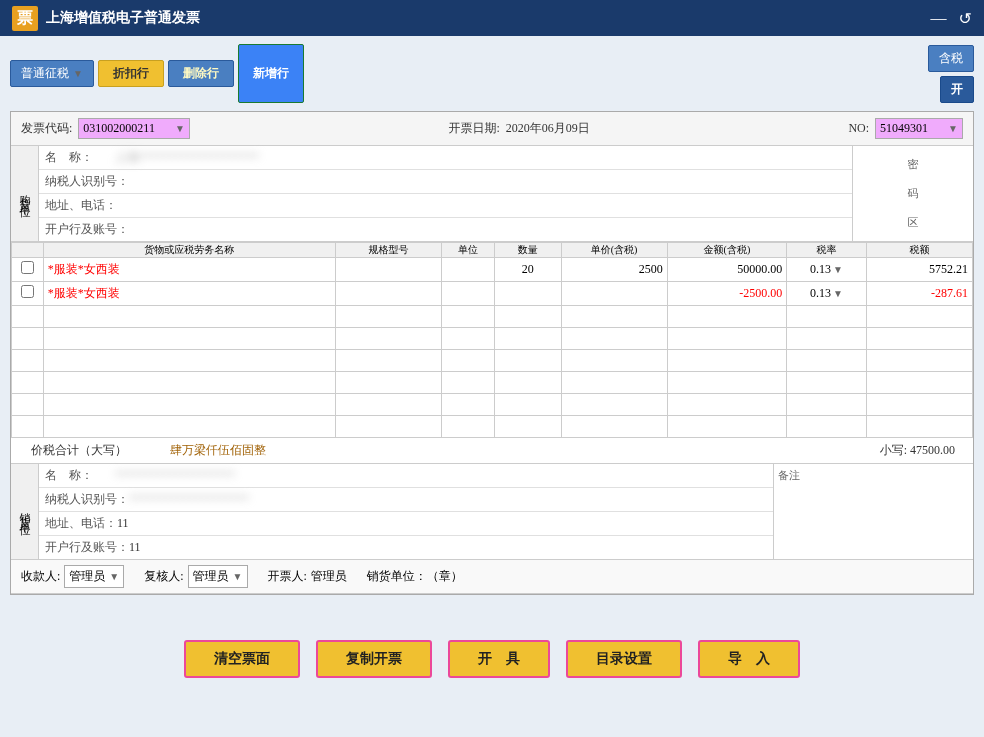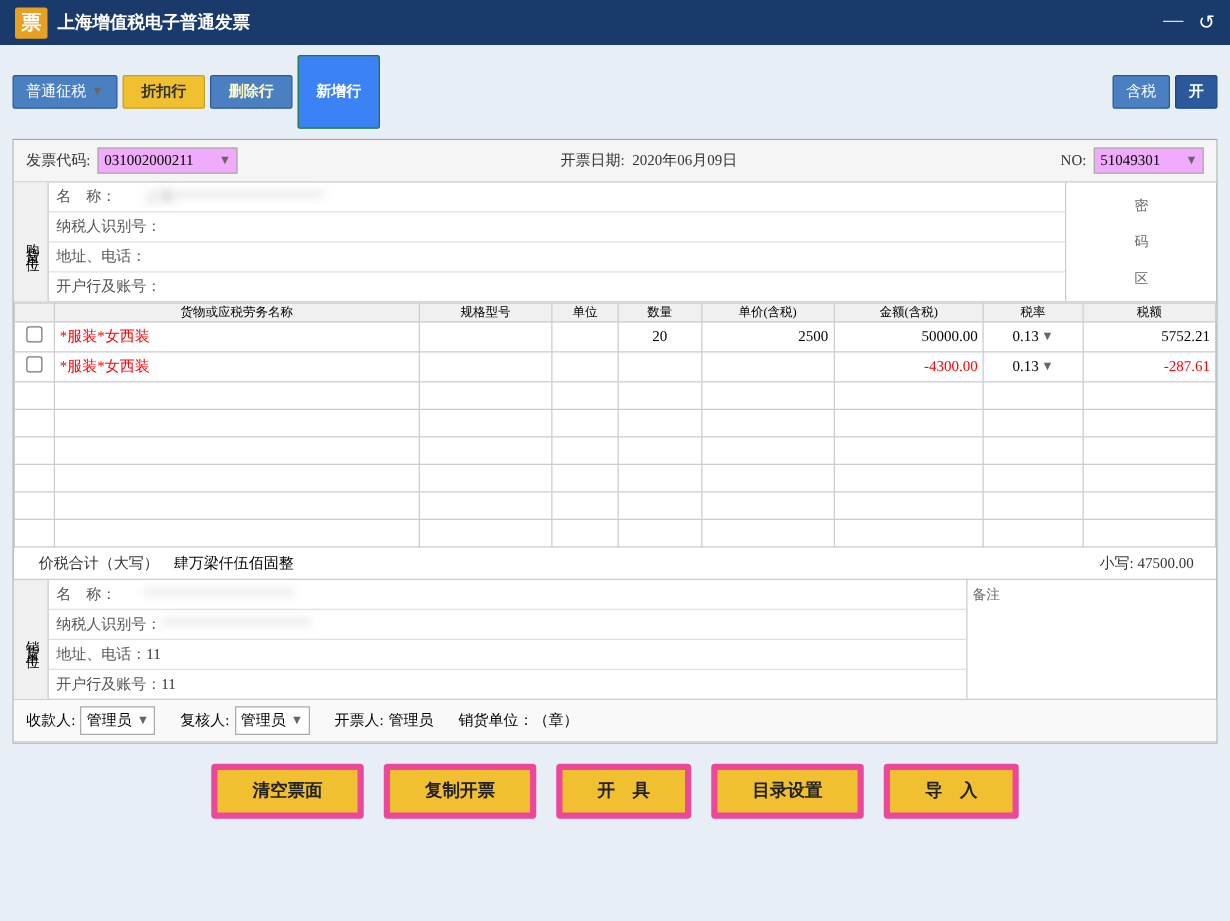--- a/index.html
+++ b/index.html
@@ -76,21 +76,21 @@
     .btn-green {
       background: #3b82f6;
       color: white;
       border: 1px solid #1a7a30;
       padding: 20px 14px;
       cursor: pointer;
       font-size: 12px;
       border-radius: 2px;
       font-weight: bold;
     }
-    .toolbar-right { display: flex; align-items: center; gap: 4px; }
+    .toolbar-right { display: flex; align-items: flex-end; gap: 4px; flex-direction: column; }
     .tax-toggle {
       background: #4a7fc1;
       color: white;
       border: 1px solid #2a5a9b;
       padding: 4px 10px;
       font-size: 12px;
       border-radius: 2px;
     }
     .toggle-btn {
       background: #2a5a9b;
@@ -205,21 +205,21 @@
     .subtotal-amount { flex: 1; color: #333; }
     .subtotal-tax { text-align: right; color: #333; padding-right: 10px; }
 
     .total-row {
       display: flex;
       border-bottom: 1px solid #ccc;
       padding: 4px 8px;
       align-items: center;
     }
     .total-label { min-width: 120px; text-align: center; color: #333; }
-    .total-amount { flex: 1; color: #000000; }
+    .total-amount { flex: 1; color: #a16207; margin-left: 31px; }
     .total-small { text-align: right; color: #333; padding-right: 10px; }
 
     .seller-section {
       border-bottom: 1px solid #ccc;
     }
     .seller-content { display: flex; }
     .seller-label-col {
       display: flex;
       flex-direction: column;
       align-items: center;
@@ -273,27 +273,28 @@
     .action-bar {
       display: flex;
       justify-content: center;
       gap: 16px;
       padding: 10px;
       margin-top: 6px;
     }
     .btn-action {
       background: #f0c030;
       color: #222;
-      border: 5px solid #ec4899;
+      border: 2px solid #ec4899;
       padding: 8px 28px;
       cursor: pointer;
       font-size: 14px;
       font-weight: bold;
       border-radius: 3px;
       min-width: 100px;
+      margin-top: 29px;
     }
 
     .dropdown-arrow { font-size: 10px; color: #666; }
     .party-wrapper { display: flex; width: 100%; }
     .buyer-half { flex: 1; display: flex; border-right: 1px solid #ccc; }
     .secret-half { width: 120px; display: flex; flex-direction: column; align-items: center; justify-content: space-around; padding: 4px; font-size: 11px; color: #666; text-align: center; }
 
     .empty-rows td { height: 22px; }
 
     .rate-cell { display: flex; align-items: center; justify-content: center; gap: 2px; }
@@ -419,21 +420,21 @@
           <td class="col-tax">5752.21</td>
         </tr>
 
         <tr>
           <td class="col-check"><input type="checkbox" style=""></td>
           <td class="col-name"><span class="text-red">*服装*女西装</span></td>
           <td class="col-spec"></td>
           <td class="col-unit"></td>
           <td class="col-qty"></td>
           <td class="col-price"></td>
-          <td class="col-amount text-negative">-4300.00</td>
+          <td class="col-amount text-negative">-2500.00</td>
           <td class="col-rate">
             <div class="rate-cell">
               <span>0.13</span>
               <span class="dropdown-arrow">▼</span>
             </div>
           </td>
           <td class="col-tax text-negative">-287.61</td>
         </tr>
 
         <tr class="empty-rows">

